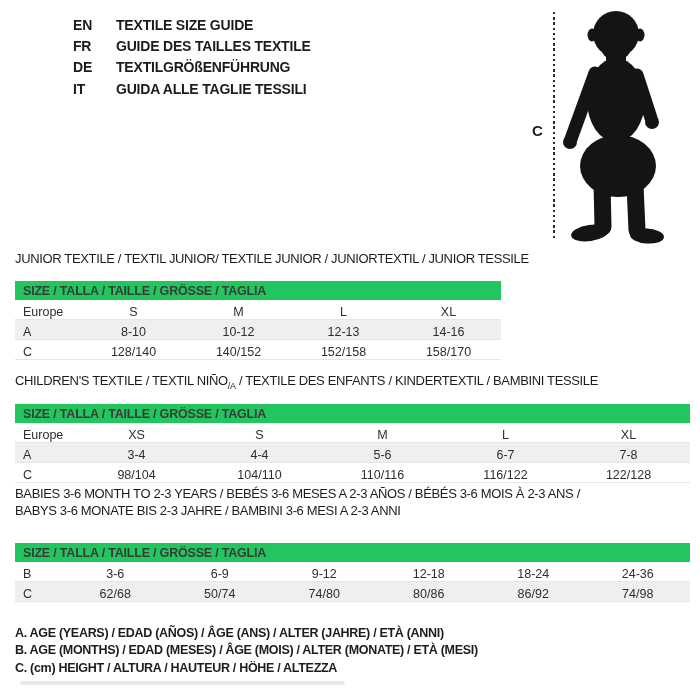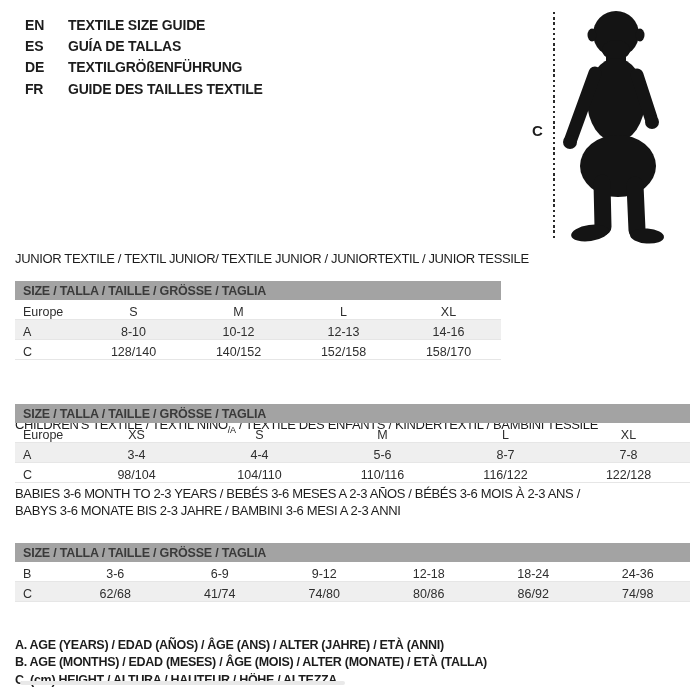--- a/index.html
+++ b/index.html
@@ -5,69 +5,69 @@
   html,body{margin:0;padding:0;}
   body{
     width:700px;height:700px;position:relative;overflow:hidden;
     background:#ffffff;color:#1c1c1c;
     font-family:"Liberation Sans", sans-serif;
   }
   
   .lang-block{position:absolute;top:14px;left:25px;}
   .lang-row{display:flex;height:21.4px;align-items:center;
     font-weight:bold;font-size:14px;letter-spacing:-0.2px;}
-  .lang-code{width:43px;flex:0 0 43px;}
+  .lang-code{width:43px;flex:0 0 43px;margin-left:48px;}
   
   .figure-block{position:absolute;top:0;left:520px;width:180px;height:250px;}
   .dash-line{position:absolute;left:33px;top:12px;width:2.4px;height:229px;
     background:repeating-linear-gradient(to bottom,#2a2a2a 0 2.4px,transparent 2.4px 5.2px);}
   .height-label{position:absolute;left:12px;top:122px;font-weight:bold;font-size:15px;}
   .baby-svg{position:absolute;left:41px;top:3px;}
   
   .tbl-title{position:absolute;left:15px;font-size:13px;font-weight:normal;
     letter-spacing:-0.35px;white-space:nowrap;}
   .tbl-title .subA{font-size:9px;vertical-align:sub;}
   .size-table{position:absolute;left:15px;}
-  .bar{background:#a3a3a3;height:19px;display:flex;align-items:center;
+  .bar{background:#22c55e;height:19px;display:flex;align-items:center;
     padding-left:8px;font-weight:bold;font-size:12.5px;color:#3a3a3a;
     letter-spacing:-0.2px;}
   .trow{display:flex;height:19px;align-items:flex-end;font-size:12.5px;
     color:#2e2e2e;border-bottom:1px solid #e6e6e6;}
   .trow.shade{background:#efefef;}
   .trow .lbl{padding-left:8px;}
   .t1 .lbl{flex:0 0 58px;}
   .t2 .lbl{flex:0 0 52px;}
   .t3 .lbl{flex:0 0 40px;}
   .trow .cell{flex:1;text-align:center;}
   
-  .footnotes{position:absolute;left:15px;top:626px;margin-top:12px;}
+  .footnotes{position:absolute;left:15px;top:626px;}
   .fnote{height:17.3px;font-size:12.5px;font-weight:bold;letter-spacing:-0.3px;
     white-space:nowrap;}
   .divider-smudge{position:absolute;left:20px;top:681px;width:325px;height:4px;
     background:#e9e9e9;border-radius:2px;}
 </style>
 </head>
 <body>
 
 <div class="lang-block">
   <div class="lang-row">
     <span class="lang-code">EN</span>
     <span class="lang-title">TEXTILE SIZE GUIDE</span>
   </div>
   <div class="lang-row">
-    <span class="lang-code">ES</span>
-    <span class="lang-title">GUÍA DE TALLAS</span>
+    <span class="lang-code">FR</span>
+    <span class="lang-title">GUIDE DES TAILLES TEXTILE</span>
   </div>
   <div class="lang-row">
     <span class="lang-code">DE</span>
     <span class="lang-title">TEXTILGRÖßENFÜHRUNG</span>
   </div>
   <div class="lang-row">
-    <span class="lang-code">FR</span>
-    <span class="lang-title">GUIDE DES TAILLES TEXTILE</span>
+    <span class="lang-code">IT</span>
+    <span class="lang-title">GUIDA ALLE TAGLIE TESSILI</span>
   </div>
 </div>
 
 <div class="figure-block">
   <span class="height-label">C</span>
   <div class="dash-line"></div>
   <svg class="baby-svg" width="106" height="242" viewBox="0 0 106 242">
     <g fill="#141414" stroke="none">
 
       <circle cx="55" cy="31" r="23"></circle>
@@ -113,39 +113,39 @@
   </div>
   <div class="trow">
     <span class="lbl">C</span>
     <span class="cell">128/140</span>
     <span class="cell">140/152</span>
     <span class="cell">152/158</span>
     <span class="cell">158/170</span>
   </div>
 </div>
 
-<div class="tbl-title" style="top:373px;margin-top:44px;">
+<div class="tbl-title" style="top:373px;">
   <span>CHILDREN'S TEXTILE / TEXTIL NIÑO</span><span class="subA">/A</span><span> / TEXTILE DES ENFANTS / KINDERTEXTIL / BAMBINI TESSILE</span>
 </div>
 <div class="size-table t2" style="top:404px;width:675px;">
   <div class="bar">SIZE / TALLA / TAILLE / GRÖSSE / TAGLIA</div>
   <div class="trow">
     <span class="lbl">Europe</span>
     <span class="cell">XS</span>
     <span class="cell">S</span>
     <span class="cell">M</span>
     <span class="cell">L</span>
     <span class="cell">XL</span>
   </div>
   <div class="trow shade">
     <span class="lbl">A</span>
     <span class="cell">3-4</span>
     <span class="cell">4-4</span>
     <span class="cell">5-6</span>
-    <span class="cell">8-7</span>
+    <span class="cell">6-7</span>
     <span class="cell">7-8</span>
   </div>
   <div class="trow">
     <span class="lbl">C</span>
     <span class="cell">98/104</span>
     <span class="cell">104/110</span>
     <span class="cell">110/116</span>
     <span class="cell">116/122</span>
     <span class="cell">122/128</span>
   </div>
@@ -162,26 +162,26 @@
     <span class="cell">3-6</span>
     <span class="cell">6-9</span>
     <span class="cell">9-12</span>
     <span class="cell">12-18</span>
     <span class="cell">18-24</span>
     <span class="cell">24-36</span>
   </div>
   <div class="trow shade">
     <span class="lbl">C</span>
     <span class="cell">62/68</span>
-    <span class="cell">41/74</span>
+    <span class="cell">50/74</span>
     <span class="cell">74/80</span>
     <span class="cell">80/86</span>
     <span class="cell">86/92</span>
     <span class="cell">74/98</span>
   </div>
 </div>
 
 <div class="footnotes">
   <div class="fnote">A. AGE (YEARS) / EDAD (AÑOS) / ÂGE (ANS) / ALTER (JAHRE) / ETÀ (ANNI)</div>
-  <div class="fnote">B. AGE (MONTHS) / EDAD (MESES) / ÂGE (MOIS) / ALTER (MONATE) / ETÀ (TALLA)</div>
+  <div class="fnote">B. AGE (MONTHS) / EDAD (MESES) / ÂGE (MOIS) / ALTER (MONATE) / ETÀ (MESI)</div>
   <div class="fnote">C. (cm) HEIGHT / ALTURA / HAUTEUR / HÖHE / ALTEZZA</div>
 </div>
 <div class="divider-smudge"></div>
 
 </body></html>

